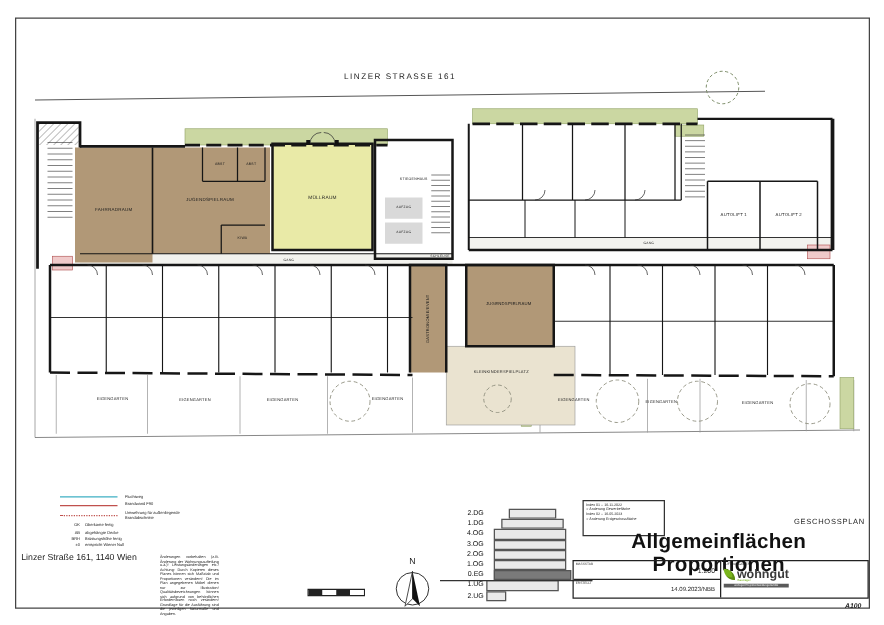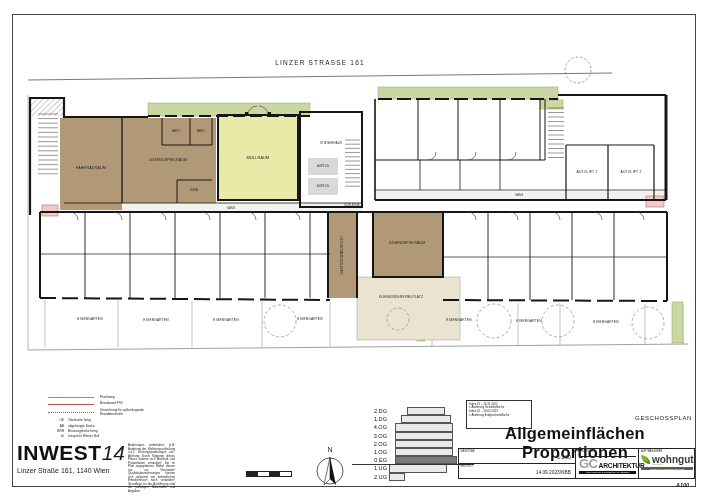--- a/index.html
+++ b/index.html
@@ -283,21 +283,20 @@
       <div class="leg-abbr">BRH</div>
       <div class="leg-lbl">Brüstungshöhe fertig</div>
     </div>
     <div class="leg-abbr-row">
       <div class="leg-abbr">±0</div>
       <div class="leg-lbl">entspricht Wiener Null</div>
     </div>
   </div>
 
   <div id="brand">
-    <div><span class="nm">INWEST</span><span class="sfx">14</span></div>
     <div class="addr">Linzer Straße 161, 1140 Wien</div>
   </div>
   <div id="disclaimer">Änderungen vorbehalten (z.B. Änderung der Wohnungsaufteilung u.ä.)! Leistungsänderungen etc.! Achtung: Durch Kopieren dieses Planes können sich Maßstab und Proportionen verändern! Die im Plan angegebenen Möbel dienen nur zur Illustration! Qualitätsbezeichnungen können sich aufgrund von behördlichen Erfordernissen noch verändern! Grundlage für die Ausführung sind die jeweiligen Naturmaße und Angaben.</div>
 
   <div id="north-n">N</div>
   <svg id="north-svg" width="34" height="34" viewBox="0 0 34 34">
     <circle cx="17" cy="17" r="13" fill="none" stroke="#333" stroke-width="0.8"></circle>
     <polygon points="17,3 11,31 17,25" fill="#fff" stroke="#333" stroke-width="0.7"></polygon>
     <polygon points="17,3 23,31 17,25" fill="#111"></polygon>
   </svg>
@@ -361,31 +360,20 @@
     <div class="tb-col1">
       <div class="tb-cell">
         <span class="tiny">MASSSTAB</span>
         <span class="val">1:200</span>
       </div>
       <div class="tb-cell">
         <span class="tiny">ERSTELLT</span>
         <span class="val" style="font-size:4.8px;">14.09.2023/NBB</span>
       </div>
     </div>
-    <div class="tb-col2">
-      <span class="tiny" style="position:absolute;left:1.5px;top:1px;font-size:2.6px;">PROJEKTANT</span>
-      <div id="gc-logo">
-        <div id="gc-line"></div>
-        <div id="gc-row">
-          <span id="gc-gc">GC</span>
-          <span id="gc-arch">ARCHITEKTUR</span>
-        </div>
-        <div id="gc-bar">ARCHITEKTUR &amp; PROJEKTMANAGEMENT</div>
-      </div>
-    </div>
     <div class="tb-col3">
       <span class="tiny" style="position:absolute;left:1.5px;top:1px;font-size:2.6px;">AUFTRAGGEBER</span>
       <div id="wg-logo">
         <div id="wg-row">
           <div id="wg-leaf"></div>
           <span id="wg-name">wohngut</span>
         </div>
         <div id="wg-sub">Bauträger</div>
         <div id="wg-bar">wohngut Projektentwicklungs GmbH</div>
       </div>

